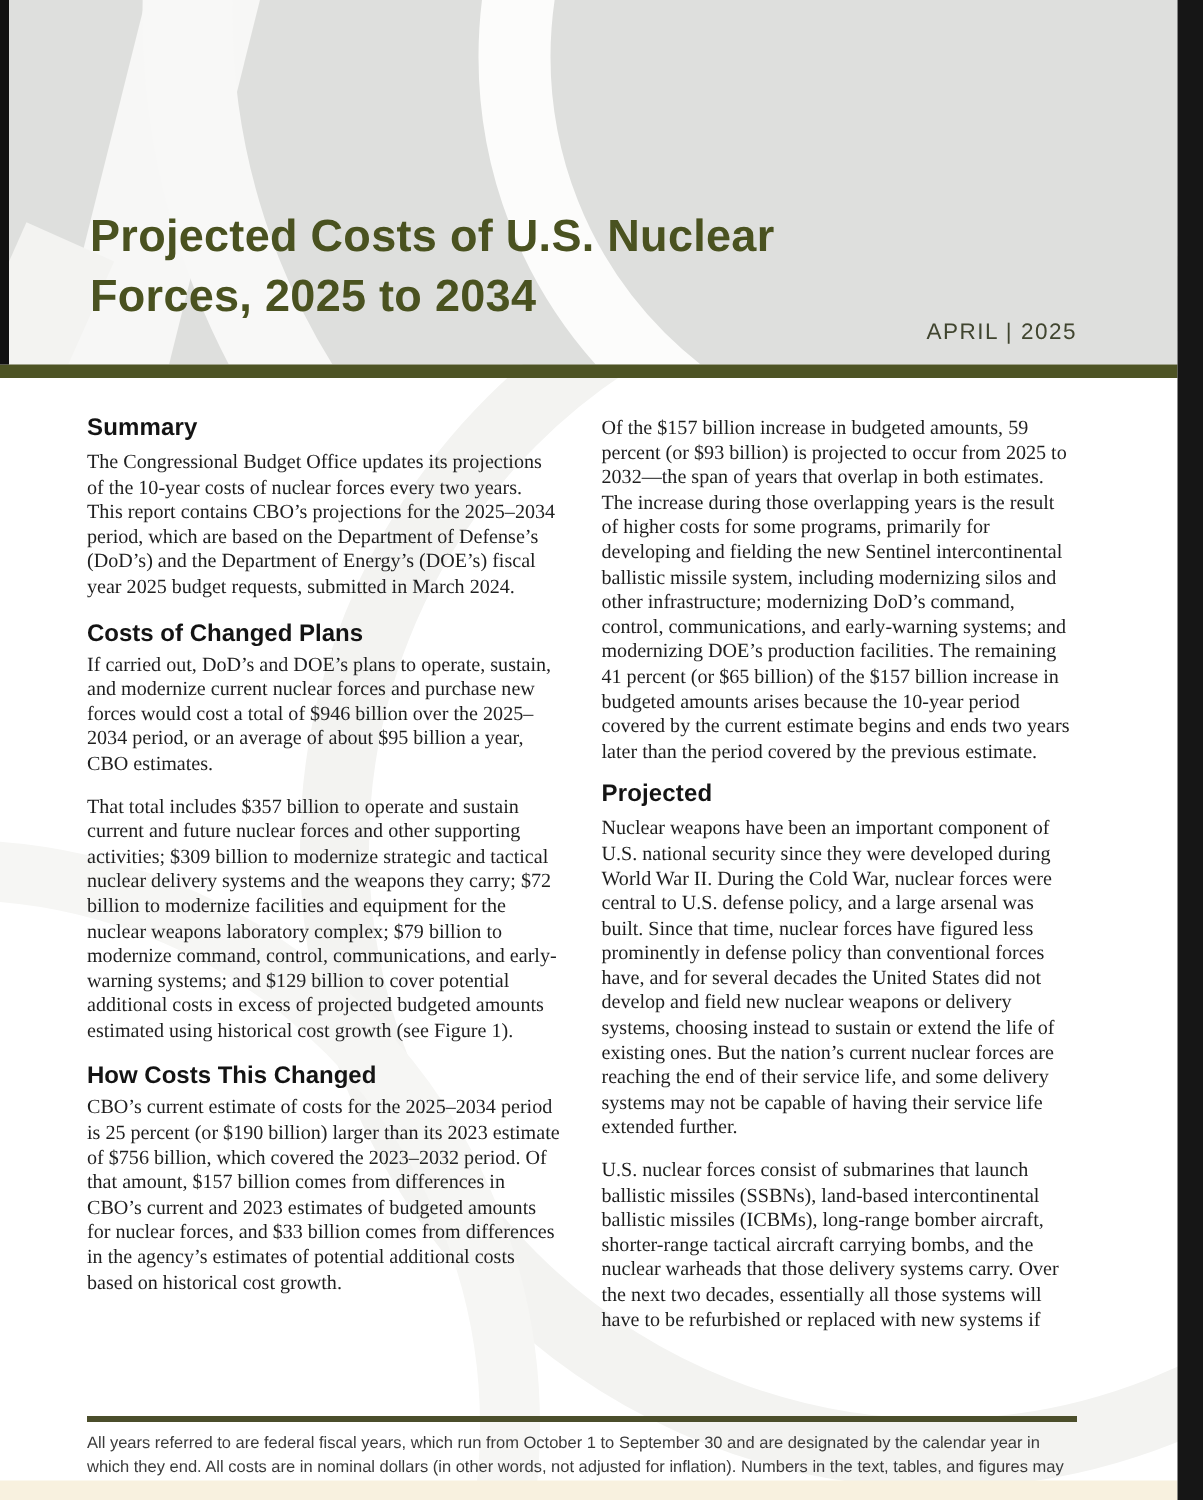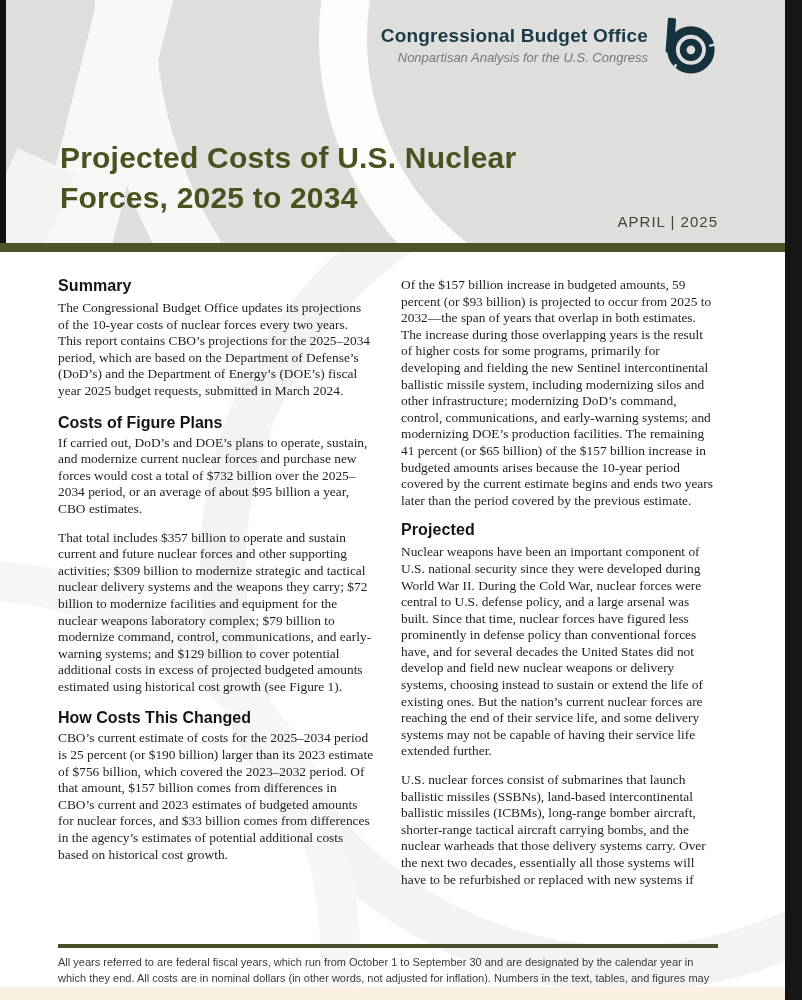--- a/index.html
+++ b/index.html
@@ -57,53 +57,40 @@
 
   <div class="page-arc page-arc-tr"></div>
   <div class="page-arc page-arc-bl"></div>
 
   <div class="header-band">
     <div class="wm-stripe"></div>
     <div class="wm-stripe-2"></div>
     <div class="wm wm-arc-2"></div>
     <div class="wm wm-arc-1"></div>
 
-    <div class="brand">
-      <div class="brand-text">
-        <div class="brand-name">Congressional Budget Office</div>
-        <div class="brand-tagline">Nonpartisan Analysis for the U.S. Congress</div>
-      </div>
-      <svg class="logo" viewBox="0 0 60 60" aria-hidden="true">
-        <circle cx="33" cy="35" r="20" fill="none" stroke="#16323e" stroke-width="9"></circle>
-        <circle cx="33" cy="35" r="8" fill="none" stroke="#16323e" stroke-width="7"></circle>
-        <rect x="8" y="2" width="8.5" height="36" rx="1.5" fill="#16323e" transform="rotate(4 12 20)"></rect>
-        <line x1="52" y1="31" x2="59" y2="29" stroke="#dedfdd" stroke-width="2.4"></line>
-        <line x1="18" y1="50" x2="14" y2="56" stroke="#dedfdd" stroke-width="2.4"></line>
-      </svg>
-    </div>
 
     <div class="masthead">
       <div class="title-line">Projected Costs of U.S. Nuclear</div>
       <div class="title-line">Forces, 2025 to 2034</div>
     </div>
 
     <div class="date-label">APRIL | 2025</div>
   </div>
 
   <div class="left-notch"></div>
   <div class="title-rule"></div>
 
   <div class="content">
 
     <div class="col">
       <div class="h2">Summary</div>
       <p class="para">The Congressional Budget Office updates its projections of the 10-year costs of nuclear forces every two years. This report contains CBO’s projections for the 2025–2034 period, which are based on the Department of Defense’s (DoD’s) and the Department of Energy’s (DOE’s) fiscal year 2025 budget requests, submitted in March 2024.</p>
 
-      <div class="h3">Costs of Figure Plans</div>
-      <p class="para">If carried out, DoD’s and DOE’s plans to operate, sustain, and modernize current nuclear forces and purchase new forces would cost a total of $732 billion over the 2025–2034 period, or an average of about $95 billion a year, CBO estimates.</p>
+      <div class="h3">Costs of Changed Plans</div>
+      <p class="para">If carried out, DoD’s and DOE’s plans to operate, sustain, and modernize current nuclear forces and purchase new forces would cost a total of $946 billion over the 2025–2034 period, or an average of about $95 billion a year, CBO estimates.</p>
       <p class="para">That total includes $357 billion to operate and sustain current and future nuclear forces and other supporting activities; $309 billion to modernize strategic and tactical nuclear delivery systems and the weapons they carry; $72 billion to modernize facilities and equipment for the nuclear weapons laboratory complex; $79 billion to modernize command, control, communications, and early-warning systems; and $129 billion to cover potential additional costs in excess of projected budgeted amounts estimated using historical cost growth (see Figure 1).</p>
 
       <div class="h3">How Costs This Changed</div>
       <p class="para">CBO’s current estimate of costs for the 2025–2034 period is 25 percent (or $190 billion) larger than its 2023 estimate of $756 billion, which covered the 2023–2032 period. Of that amount, $157 billion comes from differences in CBO’s current and 2023 estimates of budgeted amounts for nuclear forces, and $33 billion comes from differences in the agency’s estimates of potential additional costs based on historical cost growth.</p>
     </div>
 
     <div class="col">
       <p class="para">Of the $157 billion increase in budgeted amounts, 59 percent (or $93 billion) is projected to occur from 2025 to 2032—the span of years that overlap in both estimates. The increase during those overlapping years is the result of higher costs for some programs, primarily for developing and fielding the new Sentinel intercontinental ballistic missile system, including modernizing silos and other infrastructure; modernizing DoD’s command, control, communications, and early-warning systems; and modernizing DOE’s production facilities. The remaining 41 percent (or $65 billion) of the $157 billion increase in budgeted amounts arises because the 10-year period covered by the current estimate begins and ends two years later than the period covered by the previous estimate.</p>
 
       <div class="h2">Projected</div>

